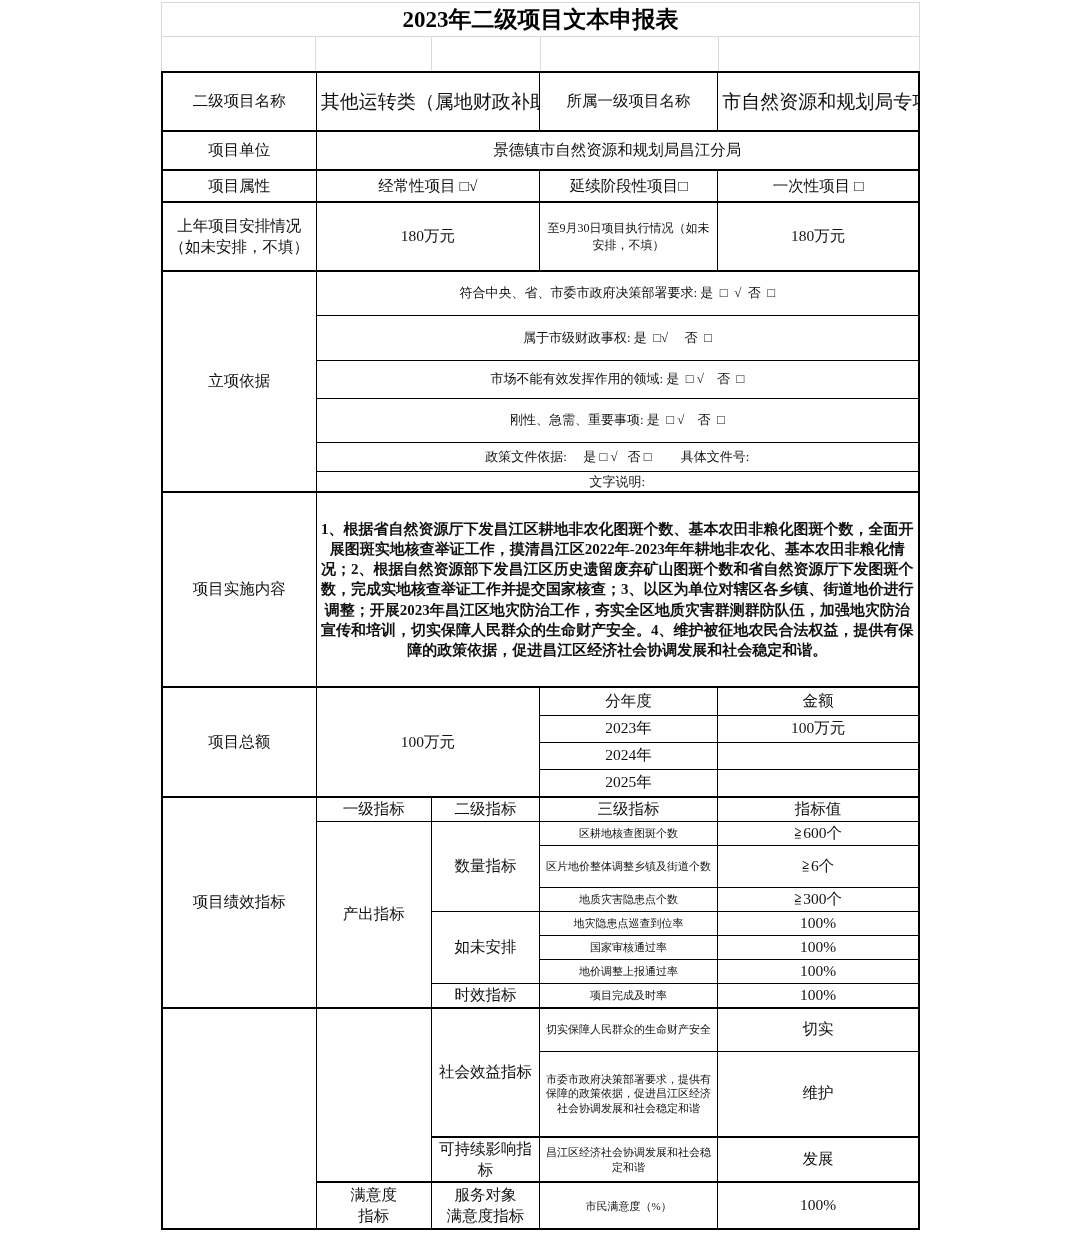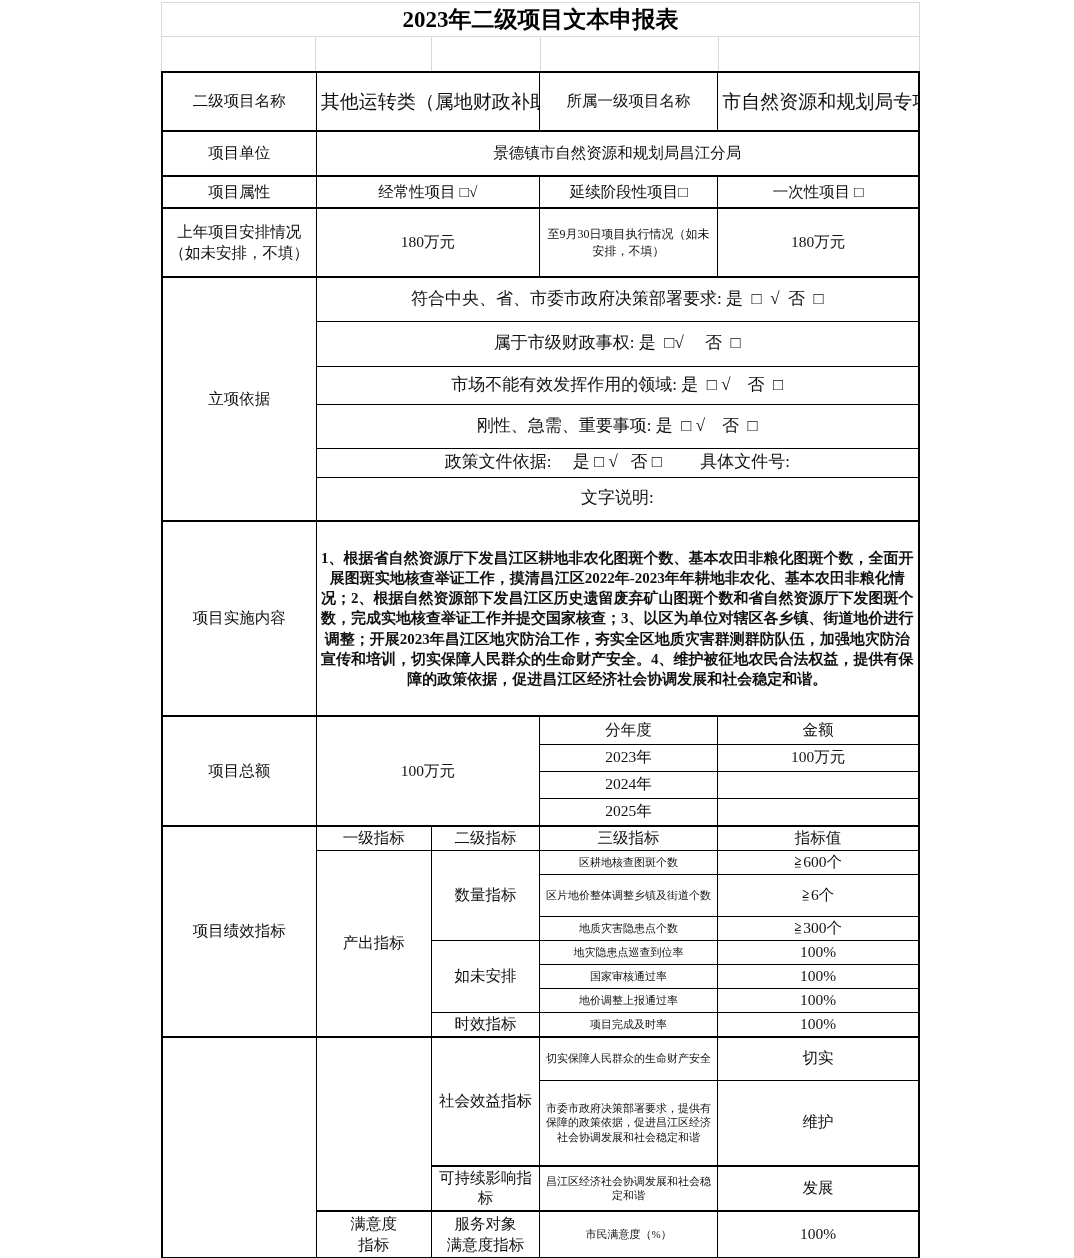--- a/index.html
+++ b/index.html
@@ -34,21 +34,21 @@
     border:1.5px solid #000;
     text-align:center;vertical-align:middle;
     padding:1px 4px;overflow:hidden;
     line-height:1.35;
   }
   table.main{border:2px solid #000;}
   tr.sec td{border-top-width:2.5px;}
   td.nowrap{white-space:nowrap;font-size:19px;}
   td.basis{
     text-align:left;vertical-align:top;
-    padding:6px 6px 2px 8px;white-space:pre-wrap;font-size:17px;
+    padding:6px 6px 2px 8px;white-space:pre-wrap;font-size:13px;
   }
   td.para{
     text-align:center;font-size:15px;line-height:1.55;padding:2px 8px;font-weight:bold;
   }
   td.iname{text-align:left;padding-left:5px;font-size:11px;line-height:1.4;}
   td.amt-left{text-align:left;padding-left:5px;}
   td.pre{white-space:pre-line;line-height:1.35;}
   td.blank{background:#fff;}
 </style>
 </head>
@@ -77,21 +77,21 @@
       </colgroup>
 
       <tbody>
           <tr style="height:59px">
         <td>二级项目名称</td>
         <td colspan="2" class="nowrap">其他运转类（属地财政补助资金）</td>
         <td>所属一级项目名称</td>
         <td class="nowrap">市自然资源和规划局专项经费</td>
       </tr>
 
-      <tr style="height:45px" class="sec">
+      <tr style="height:39px" class="sec">
         <td>项目单位</td>
         <td colspan="4">景德镇市自然资源和规划局昌江分局</td>
       </tr>
 
       <tr style="height:32px" class="sec">
         <td>项目属性</td>
         <td colspan="2">经常性项目 □√</td>
         <td>延续阶段性项目□</td>
         <td>一次性项目 □</td>
       </tr>
@@ -112,21 +112,21 @@
       </tr>
       <tr style="height:38px">
         <td colspan="4" class="basis">市场不能有效发挥作用的领域: 是  □ √    否  □</td>
       </tr>
       <tr style="height:44px">
         <td colspan="4" class="basis">刚性、急需、重要事项: 是  □ √    否  □</td>
       </tr>
       <tr style="height:29px">
         <td colspan="4" class="basis">政策文件依据:     是 □ √   否 □         具体文件号:</td>
       </tr>
-      <tr style="height:44px">
+      <tr style="height:21px">
         <td colspan="4" class="basis">文字说明:</td>
       </tr>
 
       <tr style="height:195px" class="sec">
         <td>项目实施内容</td>
         <td colspan="4" class="para">1、根据省自然资源厅下发昌江区耕地非农化图斑个数、基本农田非粮化图斑个数，全面开展图斑实地核查举证工作，摸清昌江区2022年-2023年年耕地非农化、基本农田非粮化情况；2、根据自然资源部下发昌江区历史遗留废弃矿山图斑个数和省自然资源厅下发图斑个数，完成实地核查举证工作并提交国家核查；3、以区为单位对辖区各乡镇、街道地价进行调整；开展2023年昌江区地灾防治工作，夯实全区地质灾害群测群防队伍，加强地灾防治宣传和培训，切实保障人民群众的生命财产安全。4、维护被征地农民合法权益，提供有保障的政策依据，促进昌江区经济社会协调发展和社会稳定和谐。</td>
       </tr>
 
       <tr style="height:28px" class="sec">
         <td rowspan="4">项目总额</td>

